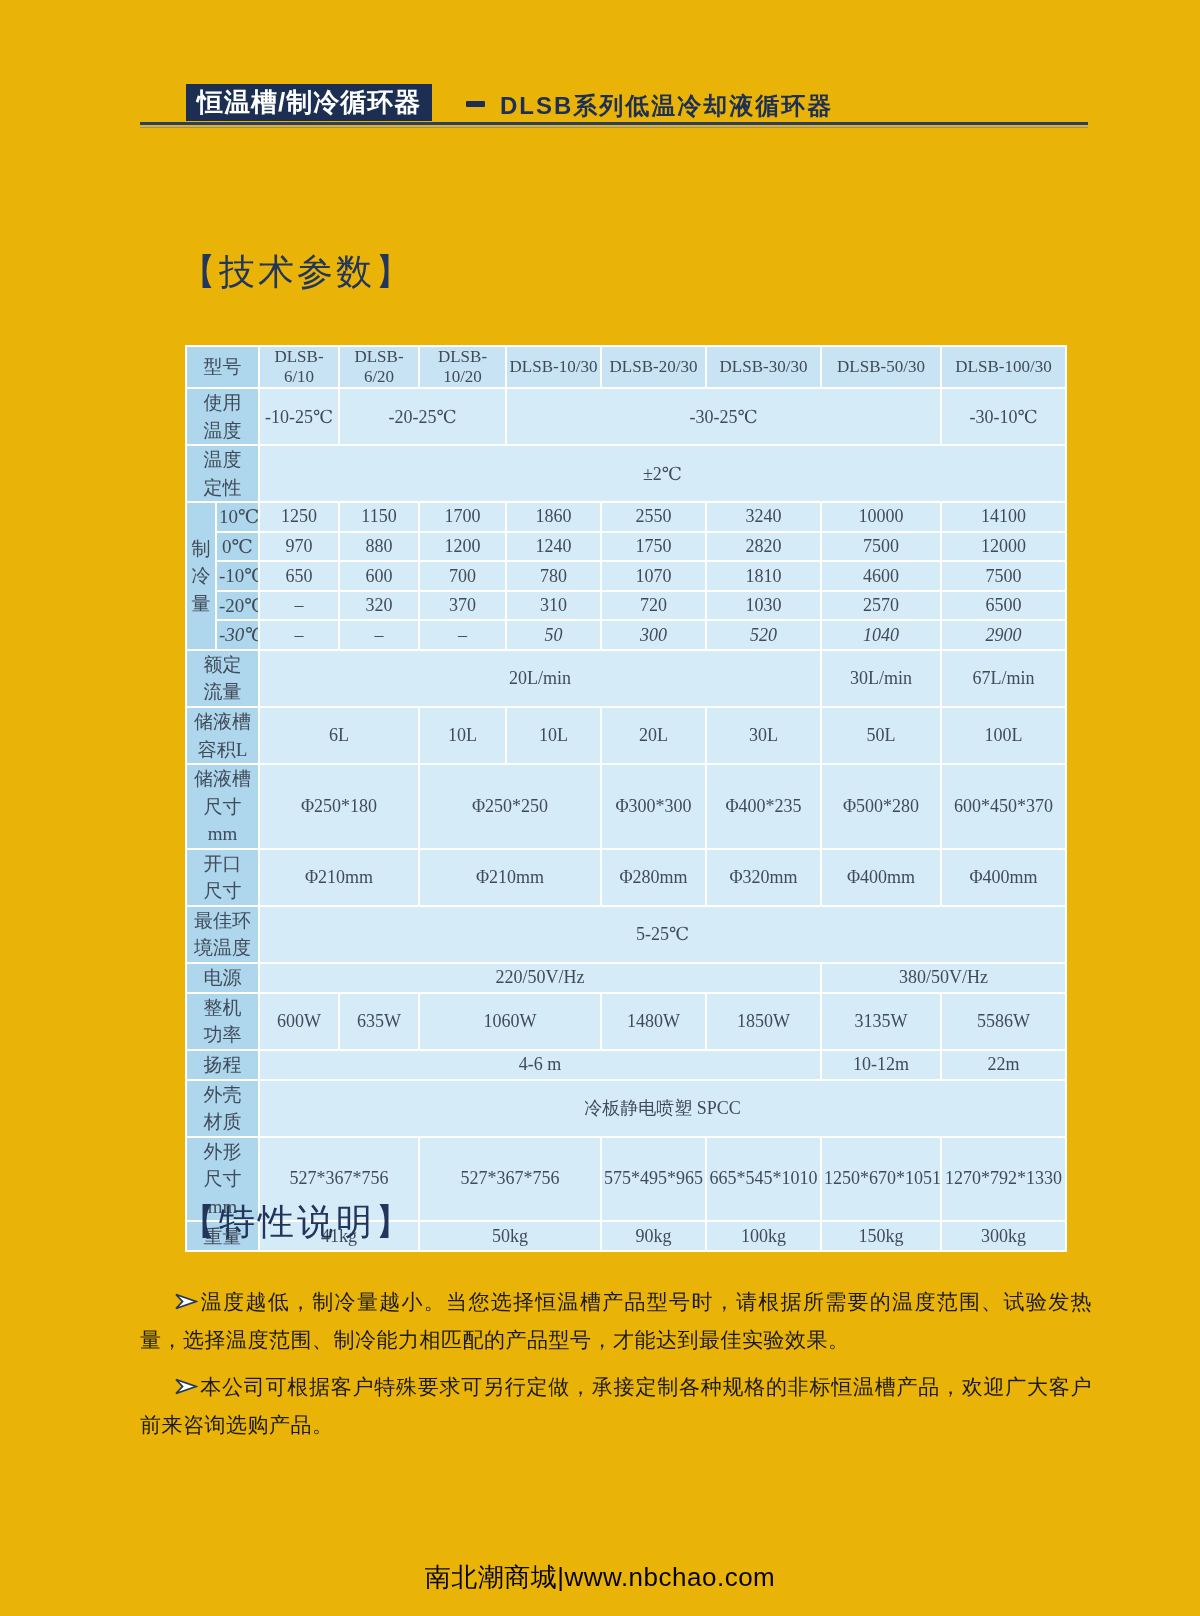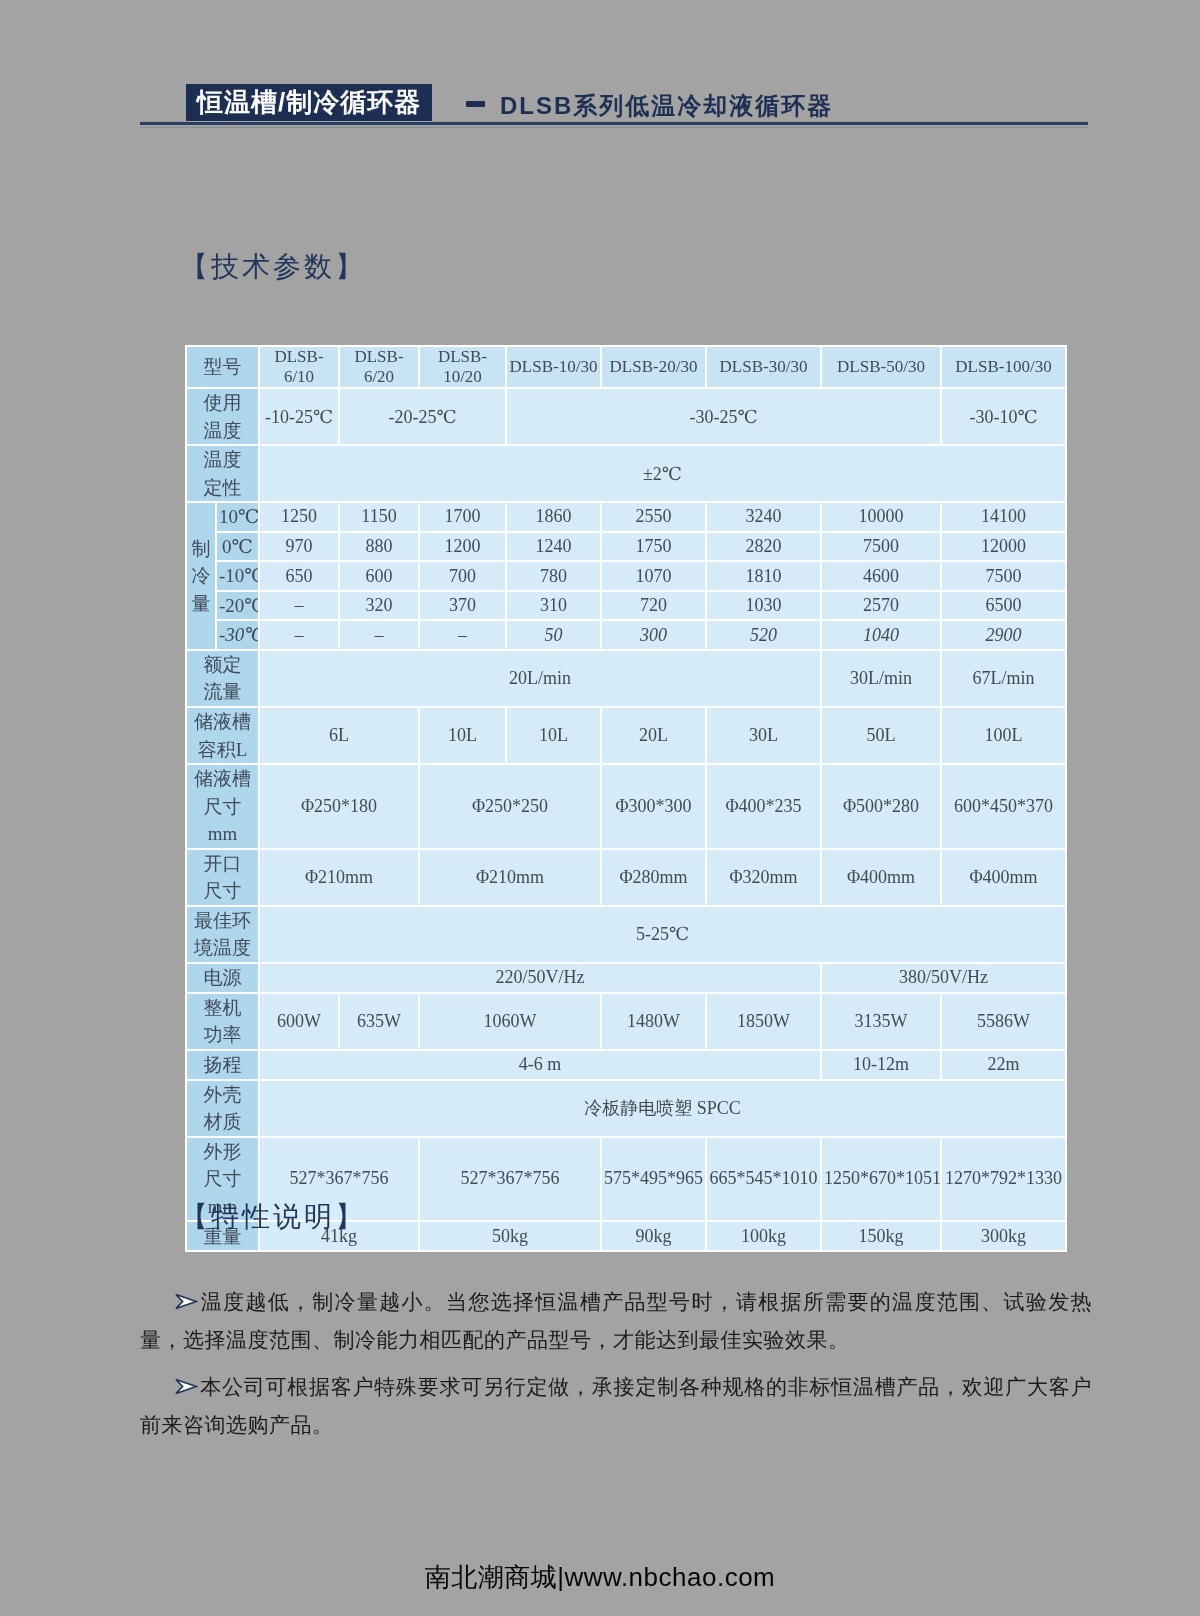--- a/index.html
+++ b/index.html
@@ -1,18 +1,18 @@
 <!DOCTYPE html>
 <html><head>
 <meta charset="utf-8">
 <style>
   * { margin:0; padding:0; box-sizing:border-box; }
   html,body { background:#ffffff; }
   .page {
-    position:relative; width:1200px; height:1616px; background:#a3a3a3;
+    position:relative; width:1200px; height:1616px; background:#eab308;
     font-family:"Liberation Sans","DejaVu Sans",sans-serif; overflow:hidden;
   }
   
   .badge {
     position:absolute; left:186px; top:84px; height:37px; line-height:37px;
     background:#1c2f52; color:#ffffff; font-weight:bold; font-size:26px;
     padding:0 11px; letter-spacing:1px; display:inline-block;
   }
   .dash-icon {
     position:absolute; left:466px; top:101px; width:19px; height:6px;
@@ -20,21 +20,21 @@
   }
   .subtitle {
     position:absolute; left:500px; top:90px; font-size:24px; color:#1d3054;
     letter-spacing:2px; font-weight:bold;
   }
   .rule-main { position:absolute; left:140px; top:122px; width:948px; height:3px; background:#2c3f63; }
   .rule-shadow { position:absolute; left:140px; top:127px; width:948px; height:1px; background:#8b919b; }
 
   
   .sec-title {
-    position:absolute; font-size:28px; color:#22365c; font-weight:normal;
+    position:absolute; font-size:36px; color:#22365c; font-weight:normal;
     letter-spacing:3px; font-family:"Liberation Sans","DejaVu Sans",sans-serif;
   }
   .t1 { left:180px; top:248px; }
   .t2 { left:180px; top:1198px; }
 
   
   table.spec {
     position:absolute; left:185px; top:313px; width:880px;
     border-collapse:collapse; table-layout:fixed;
     font-family:"Liberation Serif","DejaVu Serif",serif;

